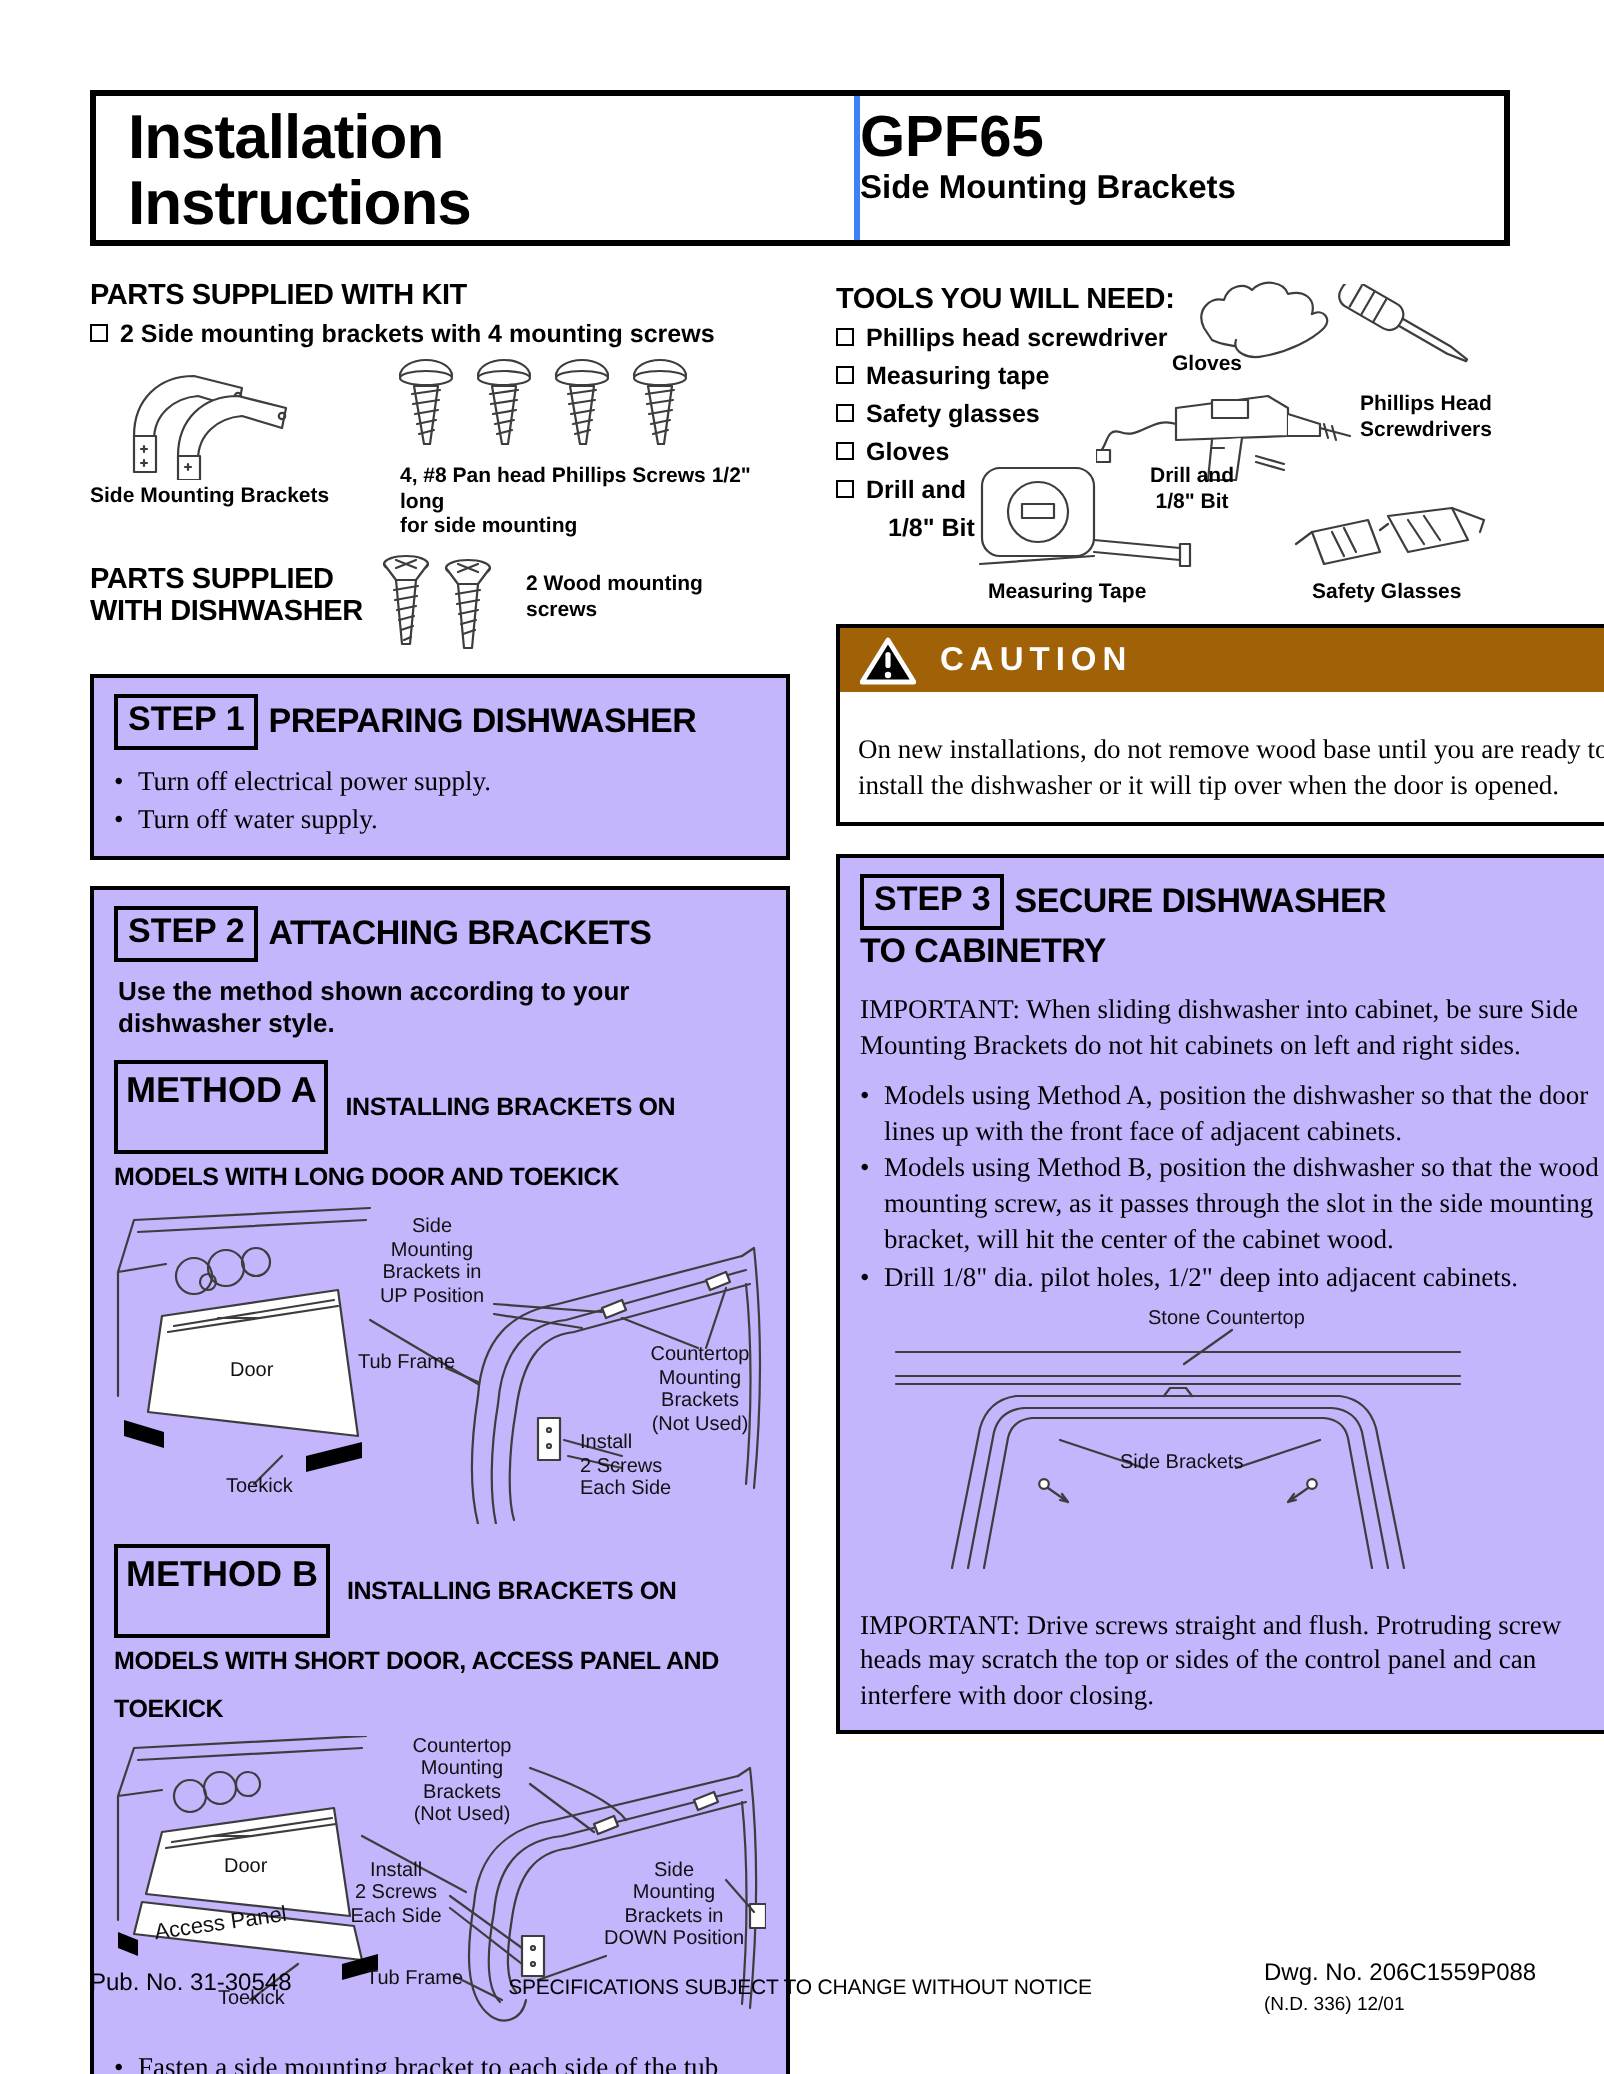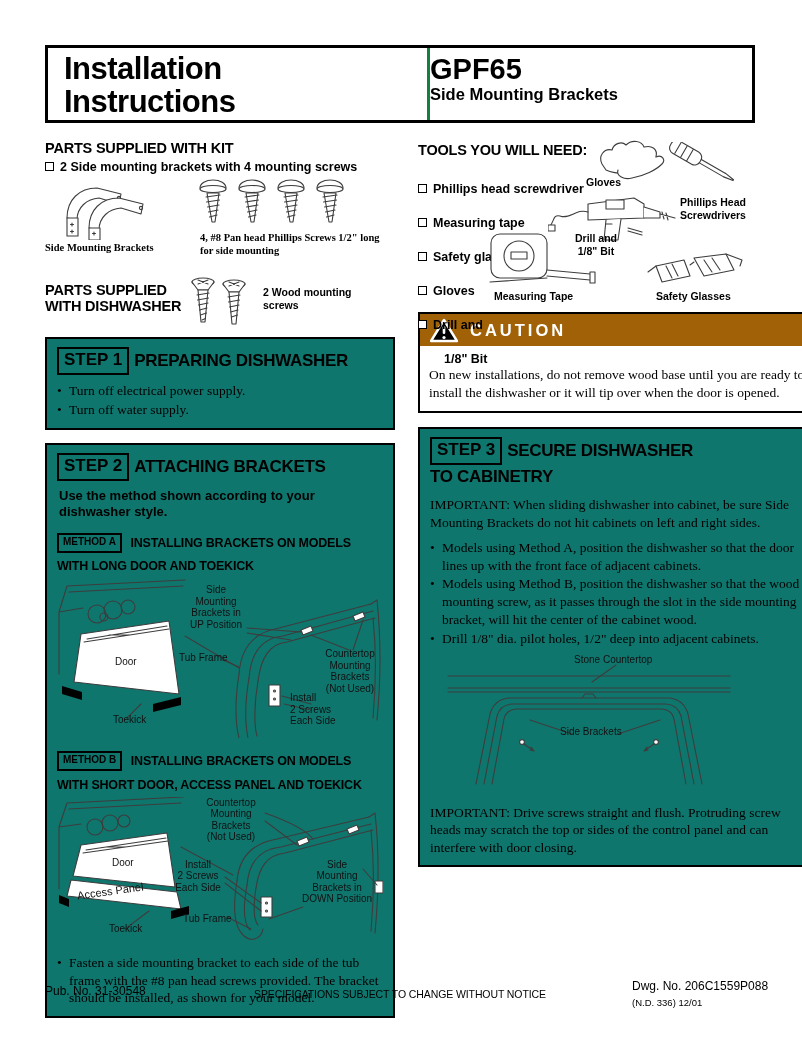--- a/index.html
+++ b/index.html
@@ -7,74 +7,74 @@
   body {
     width:802px; height:1037px; position:relative;
     font-family:"Liberation Sans", sans-serif; color:#000;
   }
   .pre { white-space:pre-line; }
   .abs { position:absolute; }
 
   
   .header-box { position:absolute; left:45px; top:45px; width:710px; height:78px;
     border:3px solid #000; display:flex; background:#fff; }
-  .header-left { flex:0 0 382px; border-right:3px solid #15803d; padding:5px 0 0 16px; }
+  .header-left { flex:0 0 382px; border-right:3px solid #3b82f6; padding:5px 0 0 16px; }
   .doc-title { font-size:31px; font-weight:bold; line-height:1.05; letter-spacing:-0.5px; }
   .header-right { flex:1; padding-top:7px; }
   .model { font-size:29px; font-weight:bold; line-height:1.0; }
   .model-sub { font-size:16.5px; font-weight:bold; margin-top:1px; }
 
   
   .col-left  { position:absolute; left:45px;  top:140px; width:350px; }
   .col-right { position:absolute; left:418px; top:142px; width:408px; }
 
   .section-heading { font-size:14.5px; font-weight:bold; letter-spacing:-0.2px; }
   .cb-row { display:flex; align-items:flex-start; margin-top:4px;
     font-size:12.5px; font-weight:bold; }
   .cb { width:9px; height:9px; border:1.6px solid #000; margin:2px 6px 0 0; flex:none; background:#fff; }
 
-  .kit-graphics { position:relative; height:82px; margin-top:2px;font-family:Liberation Serif, serif; }
+  .kit-graphics { position:relative; height:82px; margin-top:2px; }
   .cap { font-size:10.5px; font-weight:bold; line-height:1.2; }
 
   .dw-parts { position:relative; height:54px; margin-top:18px; }
 
   
-  .step-box { border:2.5px solid #000; padding:8px 10px; background:#0f766e; }
+  .step-box { border:2.5px solid #000; padding:8px 10px; background:#c4b5fd; }
   #step1-box { margin-top:7px; }
   #step2-box { margin-top:13px; }
   #step3-box { margin-top:14px; }
   .step-title-row { line-height:1.35; }
   .step-badge { display:inline-block; border:2px solid #000; padding:0px 5px 1px 5px;
     font-size:17px; font-weight:bold; vertical-align:middle; margin-right:5px; }
   .step-title { font-size:17px; font-weight:bold; letter-spacing:-0.3px; vertical-align:middle; line-height:1.15; }
   .serif { font-family:"Liberation Serif", serif; font-size:13.5px; line-height:1.32;margin-top:12px; }
   ul.blist { list-style:none; margin-top:7px; }
   ul.blist li { position:relative; padding-left:12px; margin-bottom:1px; }
   ul.blist li::before { content:"\2022"; position:absolute; left:0; top:0; }
 
   .intro { font-size:13px; font-weight:bold; line-height:1.25; margin:7px 0 0 2px; width:300px; }
   .method-head { margin-top:10px; line-height:1.45; }
-  .method-badge { display:inline-block; border:2px solid #000; padding:0 4px 1px 4px;
-    font-size:10px; font-weight:bold; vertical-align:middle; margin-right:4px; }
+  .method-badge { display:inline-block; border:2px solid #000; padding:0 4px 17px 4px;
+    font-size:18px; font-weight:bold; vertical-align:middle; margin-right:4px; }
   .method-title { font-size:12.5px; font-weight:bold; letter-spacing:-0.2px; vertical-align:middle; }
 
   
   .diagram { position:relative; }
   .diagram svg { position:absolute; left:0; top:0; }
   .dlabel { position:absolute; font-size:10px; line-height:1.15; color:#111; white-space:pre-line; }
   .dlabel.c { text-align:center; }
   #diagA { height:160px; margin-top:2px; }
   #diagB { height:150px; margin-top:2px; }
   #diag3 { height:140px; margin-top:4px; }
 
   
   .tools-wrap { position:relative; height:162px; }
   ul.checklist { list-style:none; position:absolute; left:0; top:20px; }
   ul.checklist li { display:flex; align-items:flex-start; font-size:12.5px; font-weight:bold;
-    margin-bottom:5px;margin-top:20px; }
+    margin-bottom:5px; }
   .tool-label { position:absolute; font-size:10.5px; font-weight:bold; line-height:1.2; white-space:pre-line; }
 
   
   .caution-box { border:2px solid #000; margin-top:8px; background:#fff; }
   .caution-bar { background:#a16207; color:#fff; display:flex; align-items:center; height:32px; padding:0 10px; }
   .caution-word { font-size:16.5px; font-weight:bold; letter-spacing:3px; margin-left:12px; }
   .caution-body { padding:8px 9px 9px 9px; }
 
   .imp-p { margin-top:10px; }
   .imp-label { font-weight:normal; }

